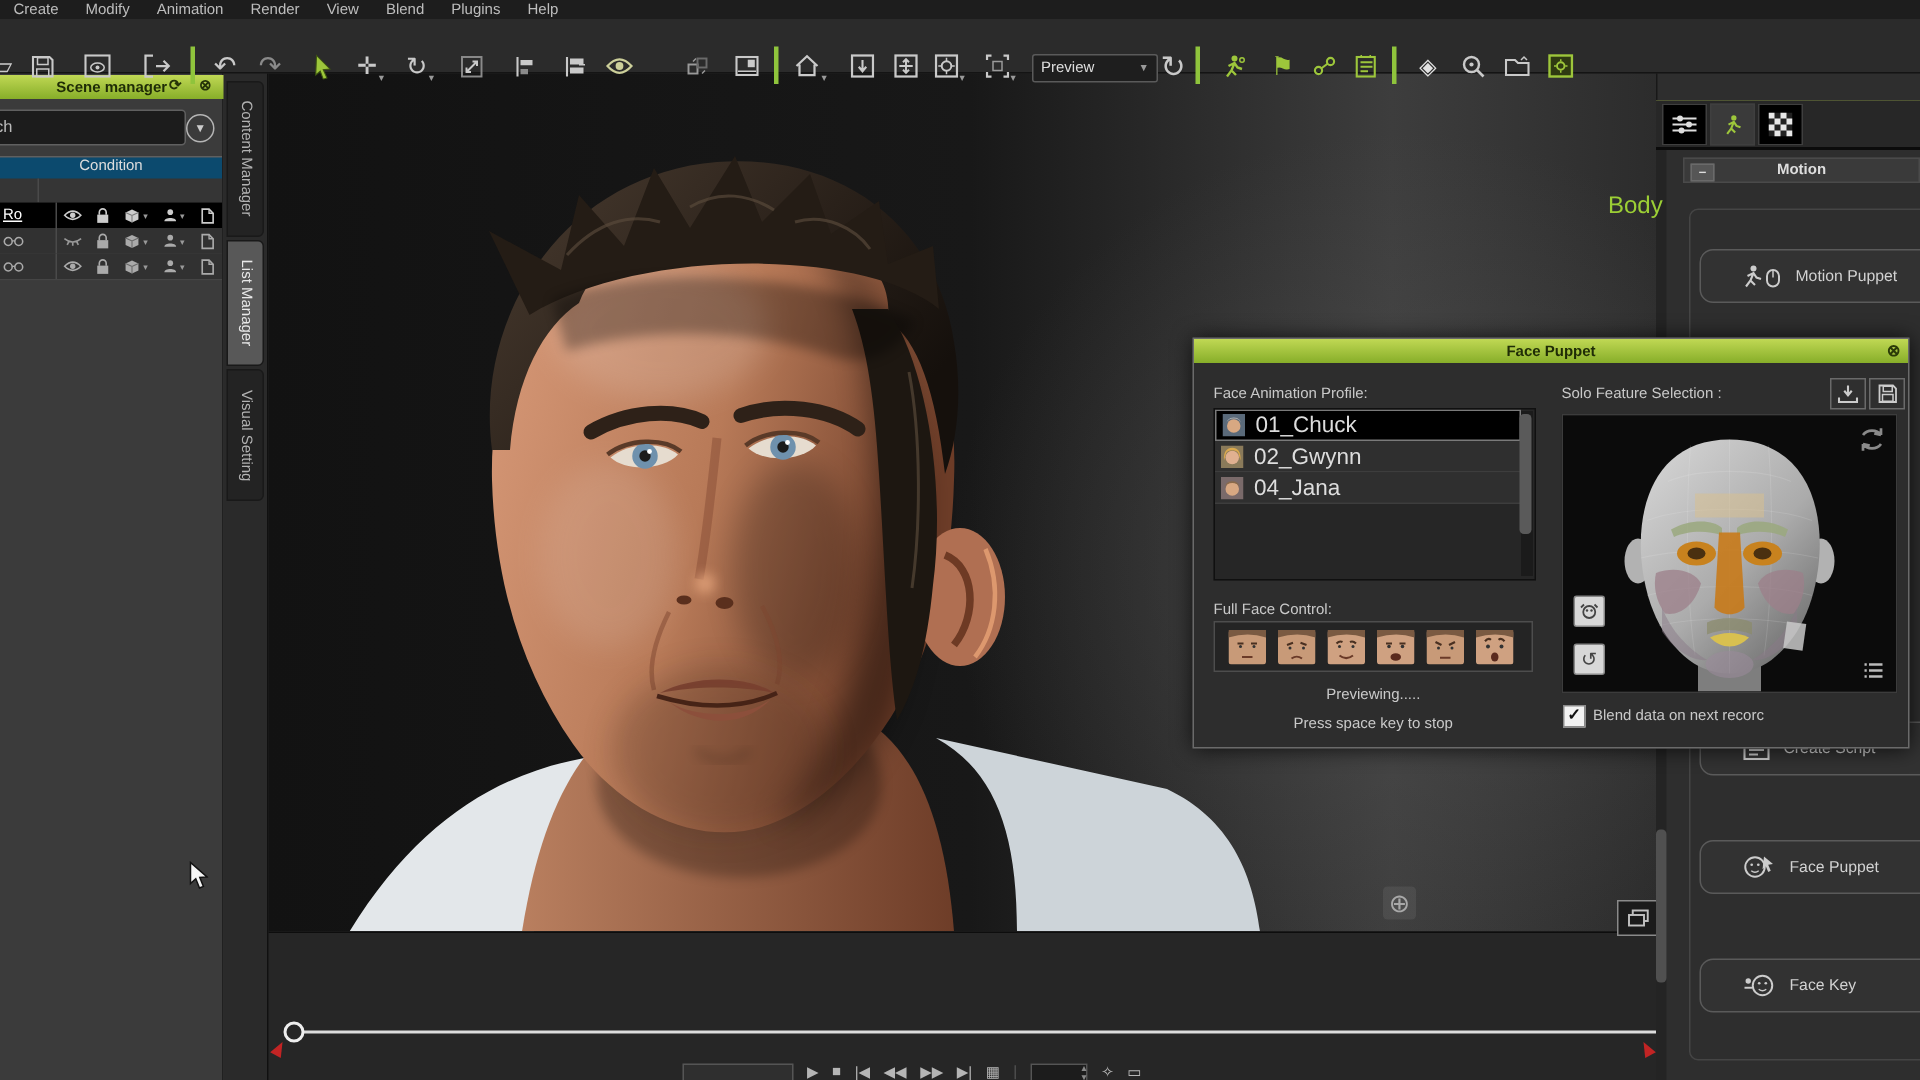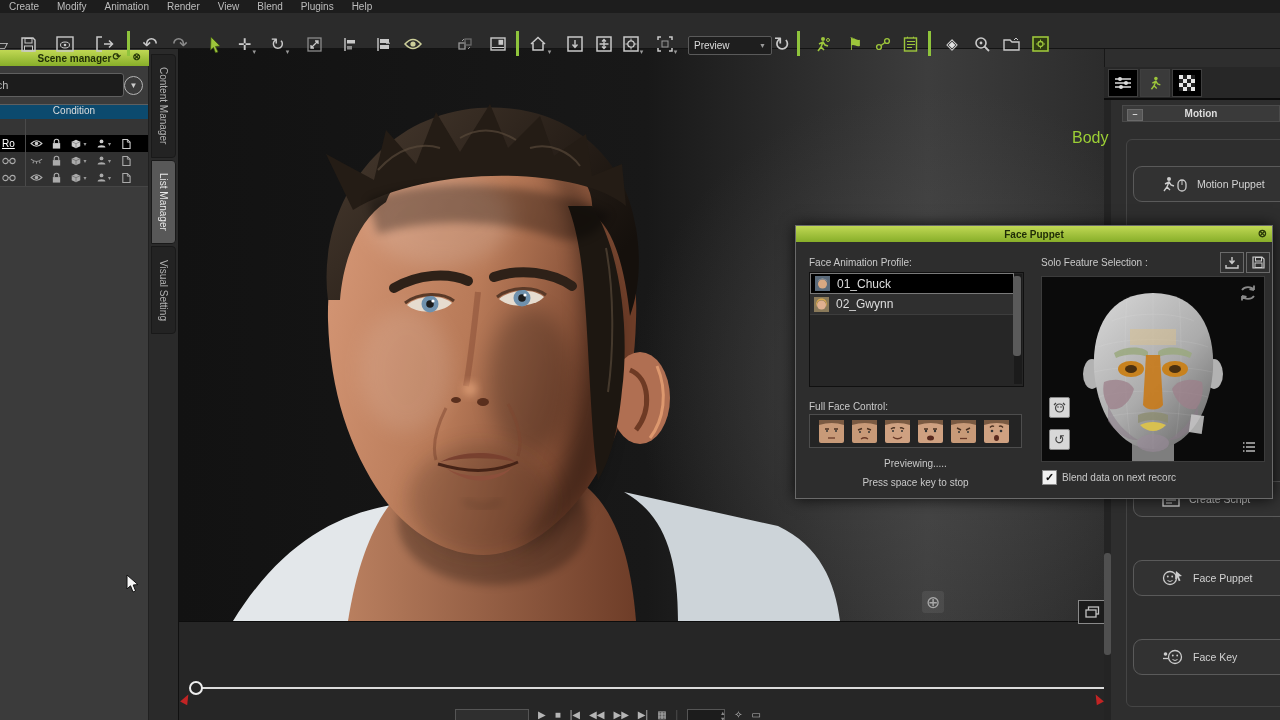--- a/index.html
+++ b/index.html
@@ -32,21 +32,21 @@
   .searchbox{left:-14px;top:73px;width:130px;height:22px;background:#1c1c1c;border:1px solid #606060;border-radius:3px;
              font-size:11px;color:#bbb;display:flex;align-items:center;padding-left:6px;z-index:5}
   .searchdrop{left:124px;top:76px;width:17px;height:17px;border:1px solid #b5b5b5;border-radius:50%;display:flex;
               align-items:center;justify-content:center;font-size:8px;color:#ccc;z-index:5}
   .condheader{left:0;top:104px;width:148px;height:15px;background:#0c4a6e;border-top:1px solid #5f5f5f;border-bottom:1px solid #2a2a2a;
               font-size:10px;color:#ddd;display:flex;justify-content:center;z-index:5}
   .emptyrow{left:0;top:119px;width:148px;height:16px;background:#353535;border-bottom:1px solid #454545;z-index:5}
   .emptyrow i{position:absolute;left:25px;top:0;width:1px;height:16px;background:#4a4a4a}
   .srow{left:0;width:148px;height:17px;background:#313131;border-bottom:1px solid #454545;display:flex;align-items:center;z-index:5}
   .srow.sel{background:#000}
-  .c1{width:26px;height:100%;display:flex;align-items:center;border-right:1px solid #4a4a4a;padding-left:2px;box-sizing:border-box}
+  .c1{width:38px;height:100%;display:flex;align-items:center;border-right:1px solid #4a4a4a;padding-left:2px;box-sizing:border-box}
   .rowlabel{font-size:10px;color:#fff;text-decoration:underline}
   .cic{width:20px;display:flex;justify-content:center;align-items:center}
   .cicw{width:25px;display:flex;justify-content:center;align-items:center}
   .tri{font-size:6px;color:#999;margin-left:1px}
 
   
   .tabstrip{left:149px;top:48px;width:29px;height:672px;background:#2a2a2a;border-right:1px solid #101010;z-index:4}
   .vtab{position:absolute;left:151px;width:25px;writing-mode:vertical-rl;display:flex;align-items:center;justify-content:center;
         font-size:10px;color:#b2b2b2;background:#232323;border:1px solid #191919;border-radius:0 4px 4px 0;z-index:5;box-sizing:border-box}
   .vtab.active{background:#585858;color:#e8e8e8}
@@ -86,21 +86,21 @@
   .rhandle{left:1104px;top:553px;width:7px;height:102px;background:#505050;border-radius:3px;z-index:5}
 
   
   .dialog{left:795px;top:225px;width:476px;height:272px;background:#2d2d2d;border:1px solid #6a6a6a;
           box-shadow:0 0 14px rgba(0,0,0,.8);z-index:30}
   .dtitle{position:absolute;left:0;top:0;width:100%;height:16px}
   .dclose{position:absolute;right:5px;top:1px;font-size:11px;color:#2a3a08;font-weight:bold}
   .dlabel{position:absolute;font-size:10px;color:#c9c9c9}
   .plist{position:absolute;left:13px;top:46px;width:213px;height:113px;background:#262626;border:1px solid #101010;overflow:hidden}
   .pitem{display:flex;align-items:center;gap:7px;height:21px;border-bottom:1px solid #3d3d3d;padding-left:4px;
-         background:#2f2f2f;font-size:12px;color:#ddd;position:relative;box-sizing:border-box;margin-right:9px}
+         background:#2f2f2f;font-size:15px;color:#ddd;position:relative;box-sizing:border-box;margin-right:9px}
   .pitem.sel{background:#000;border:1px solid #7a7a7a}
   .plscroll{position:absolute;right:1px;top:1px;width:8px;height:110px;background:#1b1b1b}
   .plhandle{position:absolute;right:1px;top:2px;width:8px;height:80px;background:#5a5a5a;border-radius:3px}
   .ffcbox{position:absolute;left:13px;top:188px;width:213px;height:34px;background:#242424;border:1px solid #4d4d4d;
           display:flex;align-items:center;gap:8px;padding-left:9px;box-sizing:border-box}
   .statustxt{position:absolute;left:13px;width:213px;text-align:center;font-size:10px;color:#c9c9c9}
   .dbtn{position:absolute;top:26px;width:22px;height:19px;border:1px solid #6a6a6a;background:#2f2f2f;display:flex;
         align-items:center;justify-content:center;color:#ccc}
   .headbox{position:absolute;left:245px;top:50px;width:222px;height:184px;background:#0b0b0b;border:1px solid #3c3c3c}
   .hbic{position:absolute;display:flex;align-items:center;justify-content:center;color:#9a9a9a}
@@ -637,20 +637,28 @@
         </svg>
       <span>01_Chuck</span>
     </div>
     <div class="pitem">
       <svg width="15" height="15" viewBox="0 0 15 15">
           <rect width="15" height="15" fill="#8a7a5a"></rect>
           <circle cx="7.5" cy="8" r="4.5" fill="#e0b090"></circle>
           <path d="M2,10 C1.5,4 4,1.5 7.5,1.5 C11,1.5 13.5,4 13,10 L11.5,5 A4.5,3.5 0 0 0 3.5,5 Z" fill="#d9a84e"></path>
         </svg>
       <span>02_Gwynn</span>
+    </div>
+    <div class="pitem">
+      <svg width="15" height="15" viewBox="0 0 15 15">
+          <rect width="15" height="15" fill="#7a6a6a"></rect>
+          <circle cx="7.5" cy="8" r="4.5" fill="#d8a882"></circle>
+          <path d="M2.5,7 A5.5,5 0 0 1 12.5,7 L11.5,4.5 A5,4 0 0 0 3.5,4.5 Z" fill="#8a6a4a"></path>
+        </svg>
+      <span>04_Jana</span>
     </div>
     <div class="plscroll">
         <div class="plhandle"></div>
       </div>
   </div>
 
   <div class="dlabel" style="left:13px;top:175px">Full Face Control:</div>
   <div class="ffcbox">
     <svg width="25" height="23" viewBox="0 0 25 23">
         <rect width="25" height="23" rx="2" fill="#c89a78"></rect>

